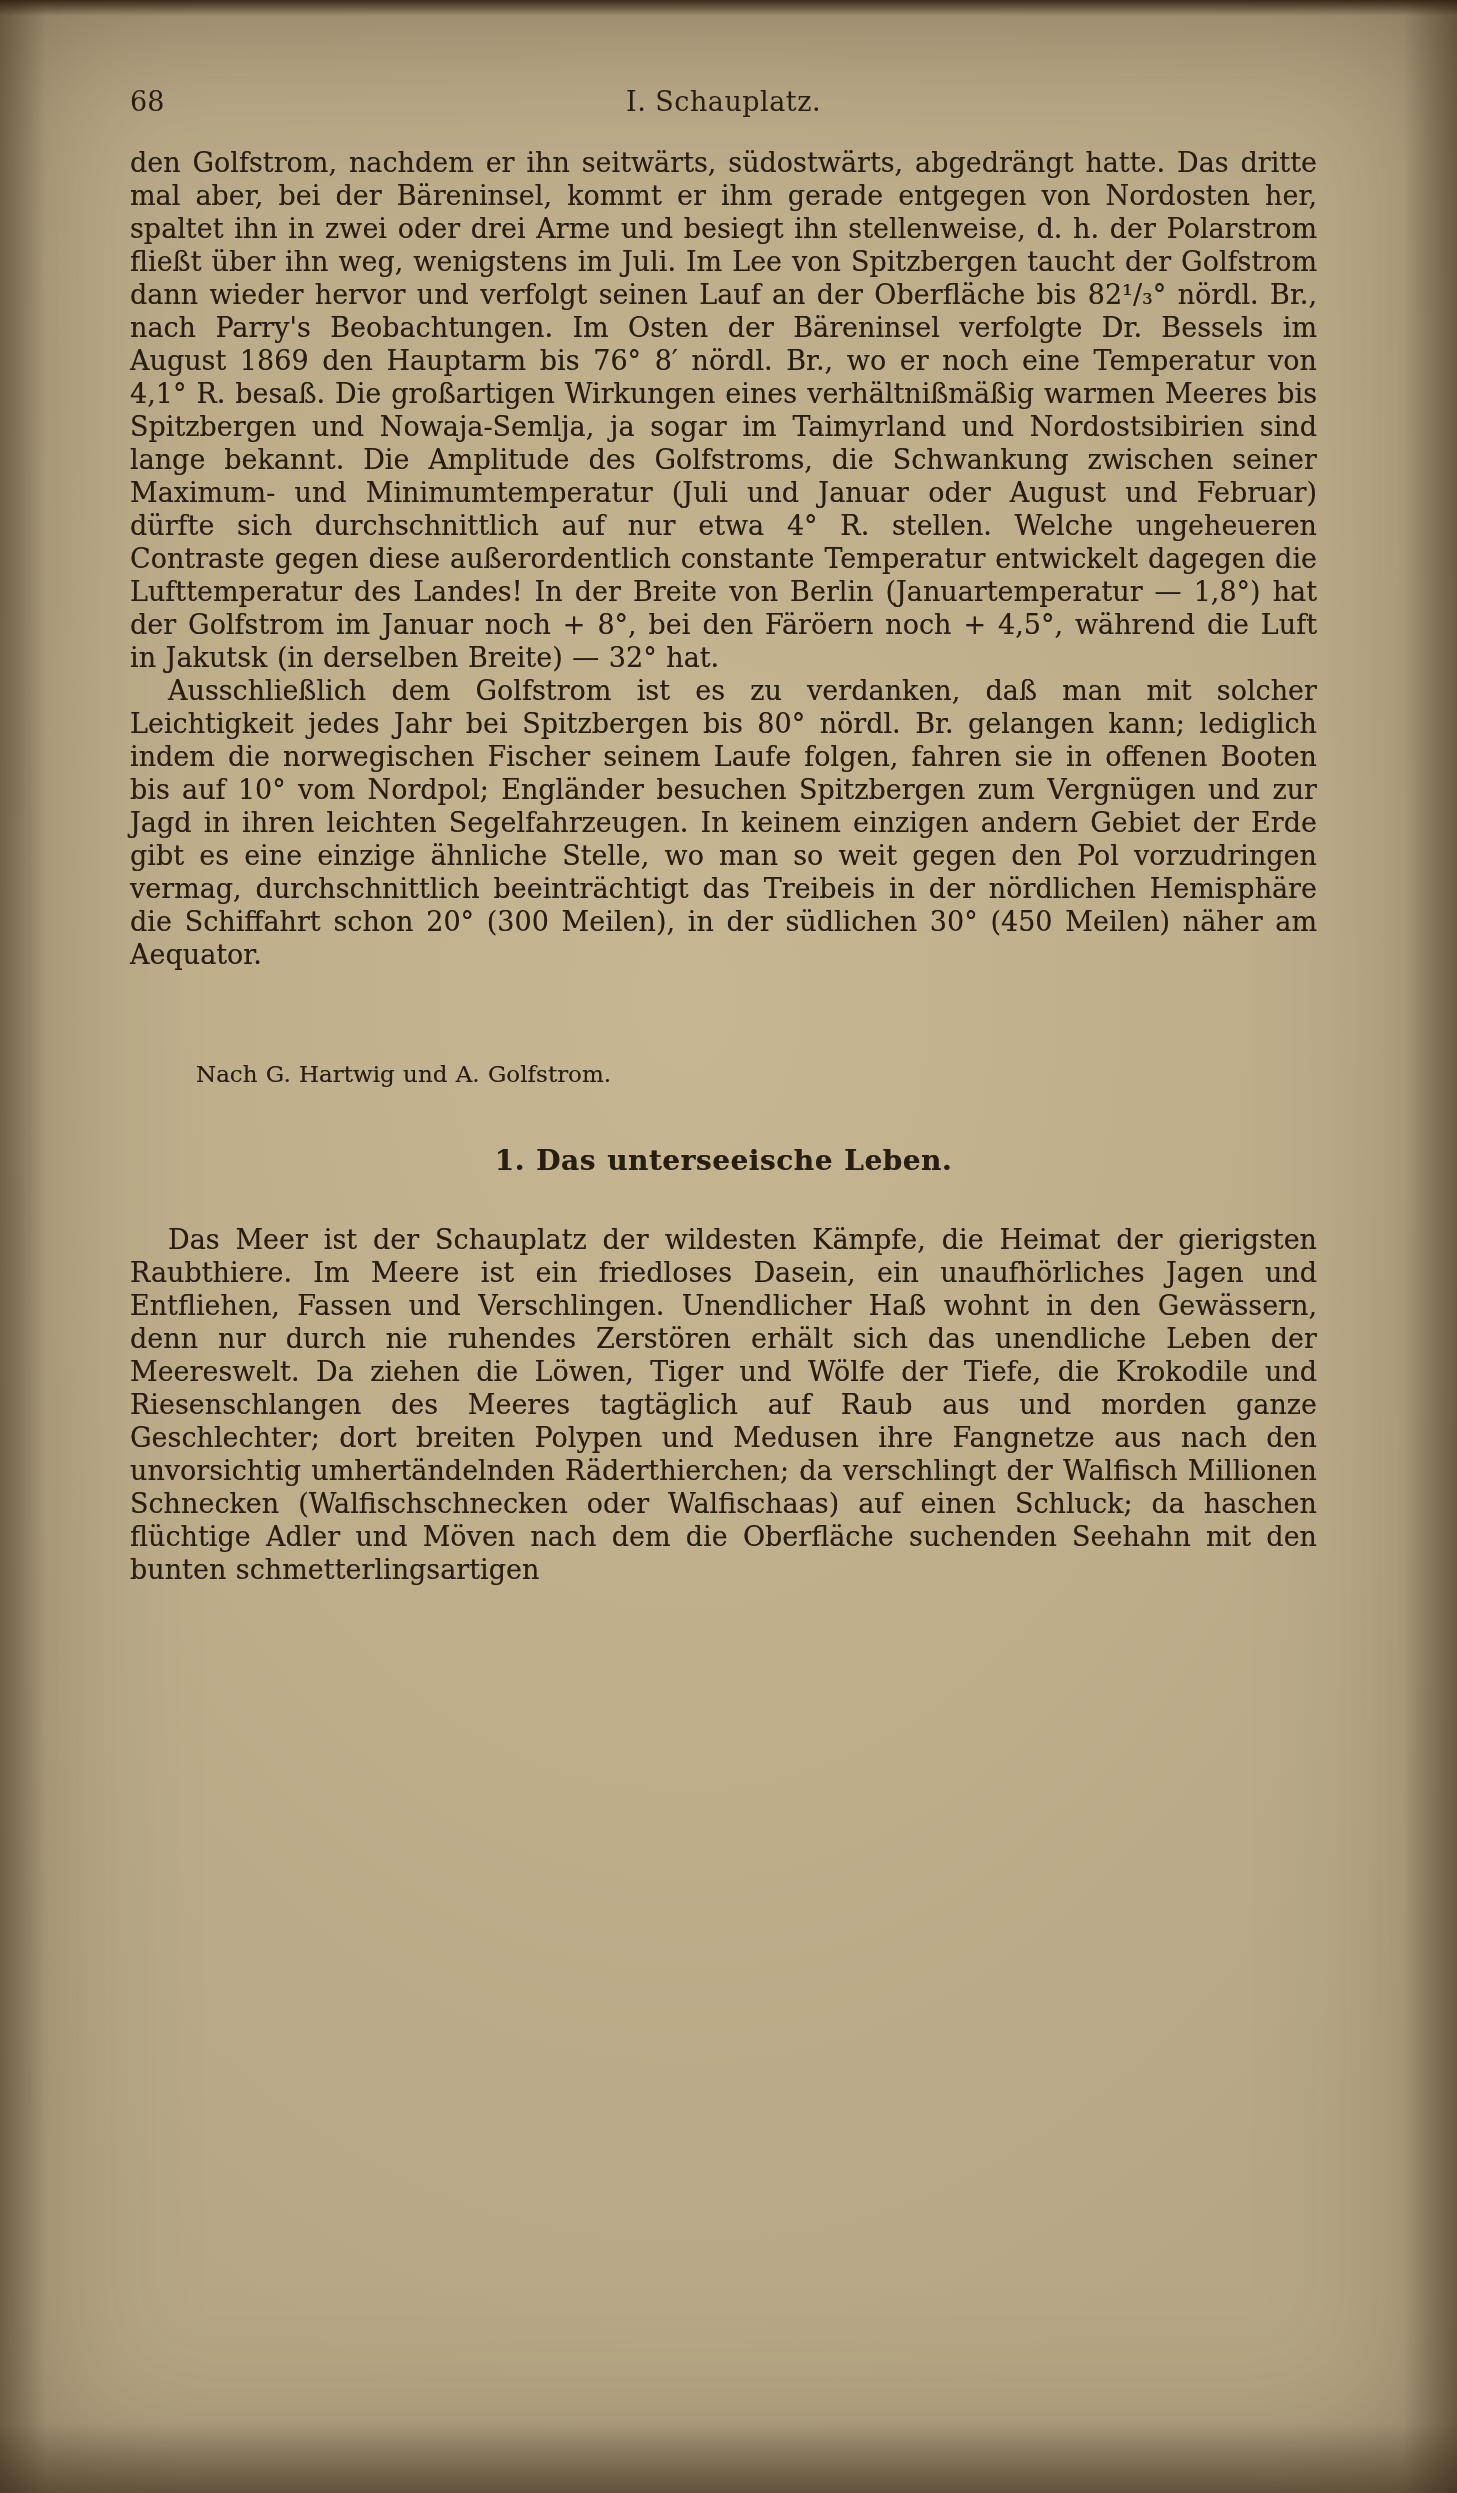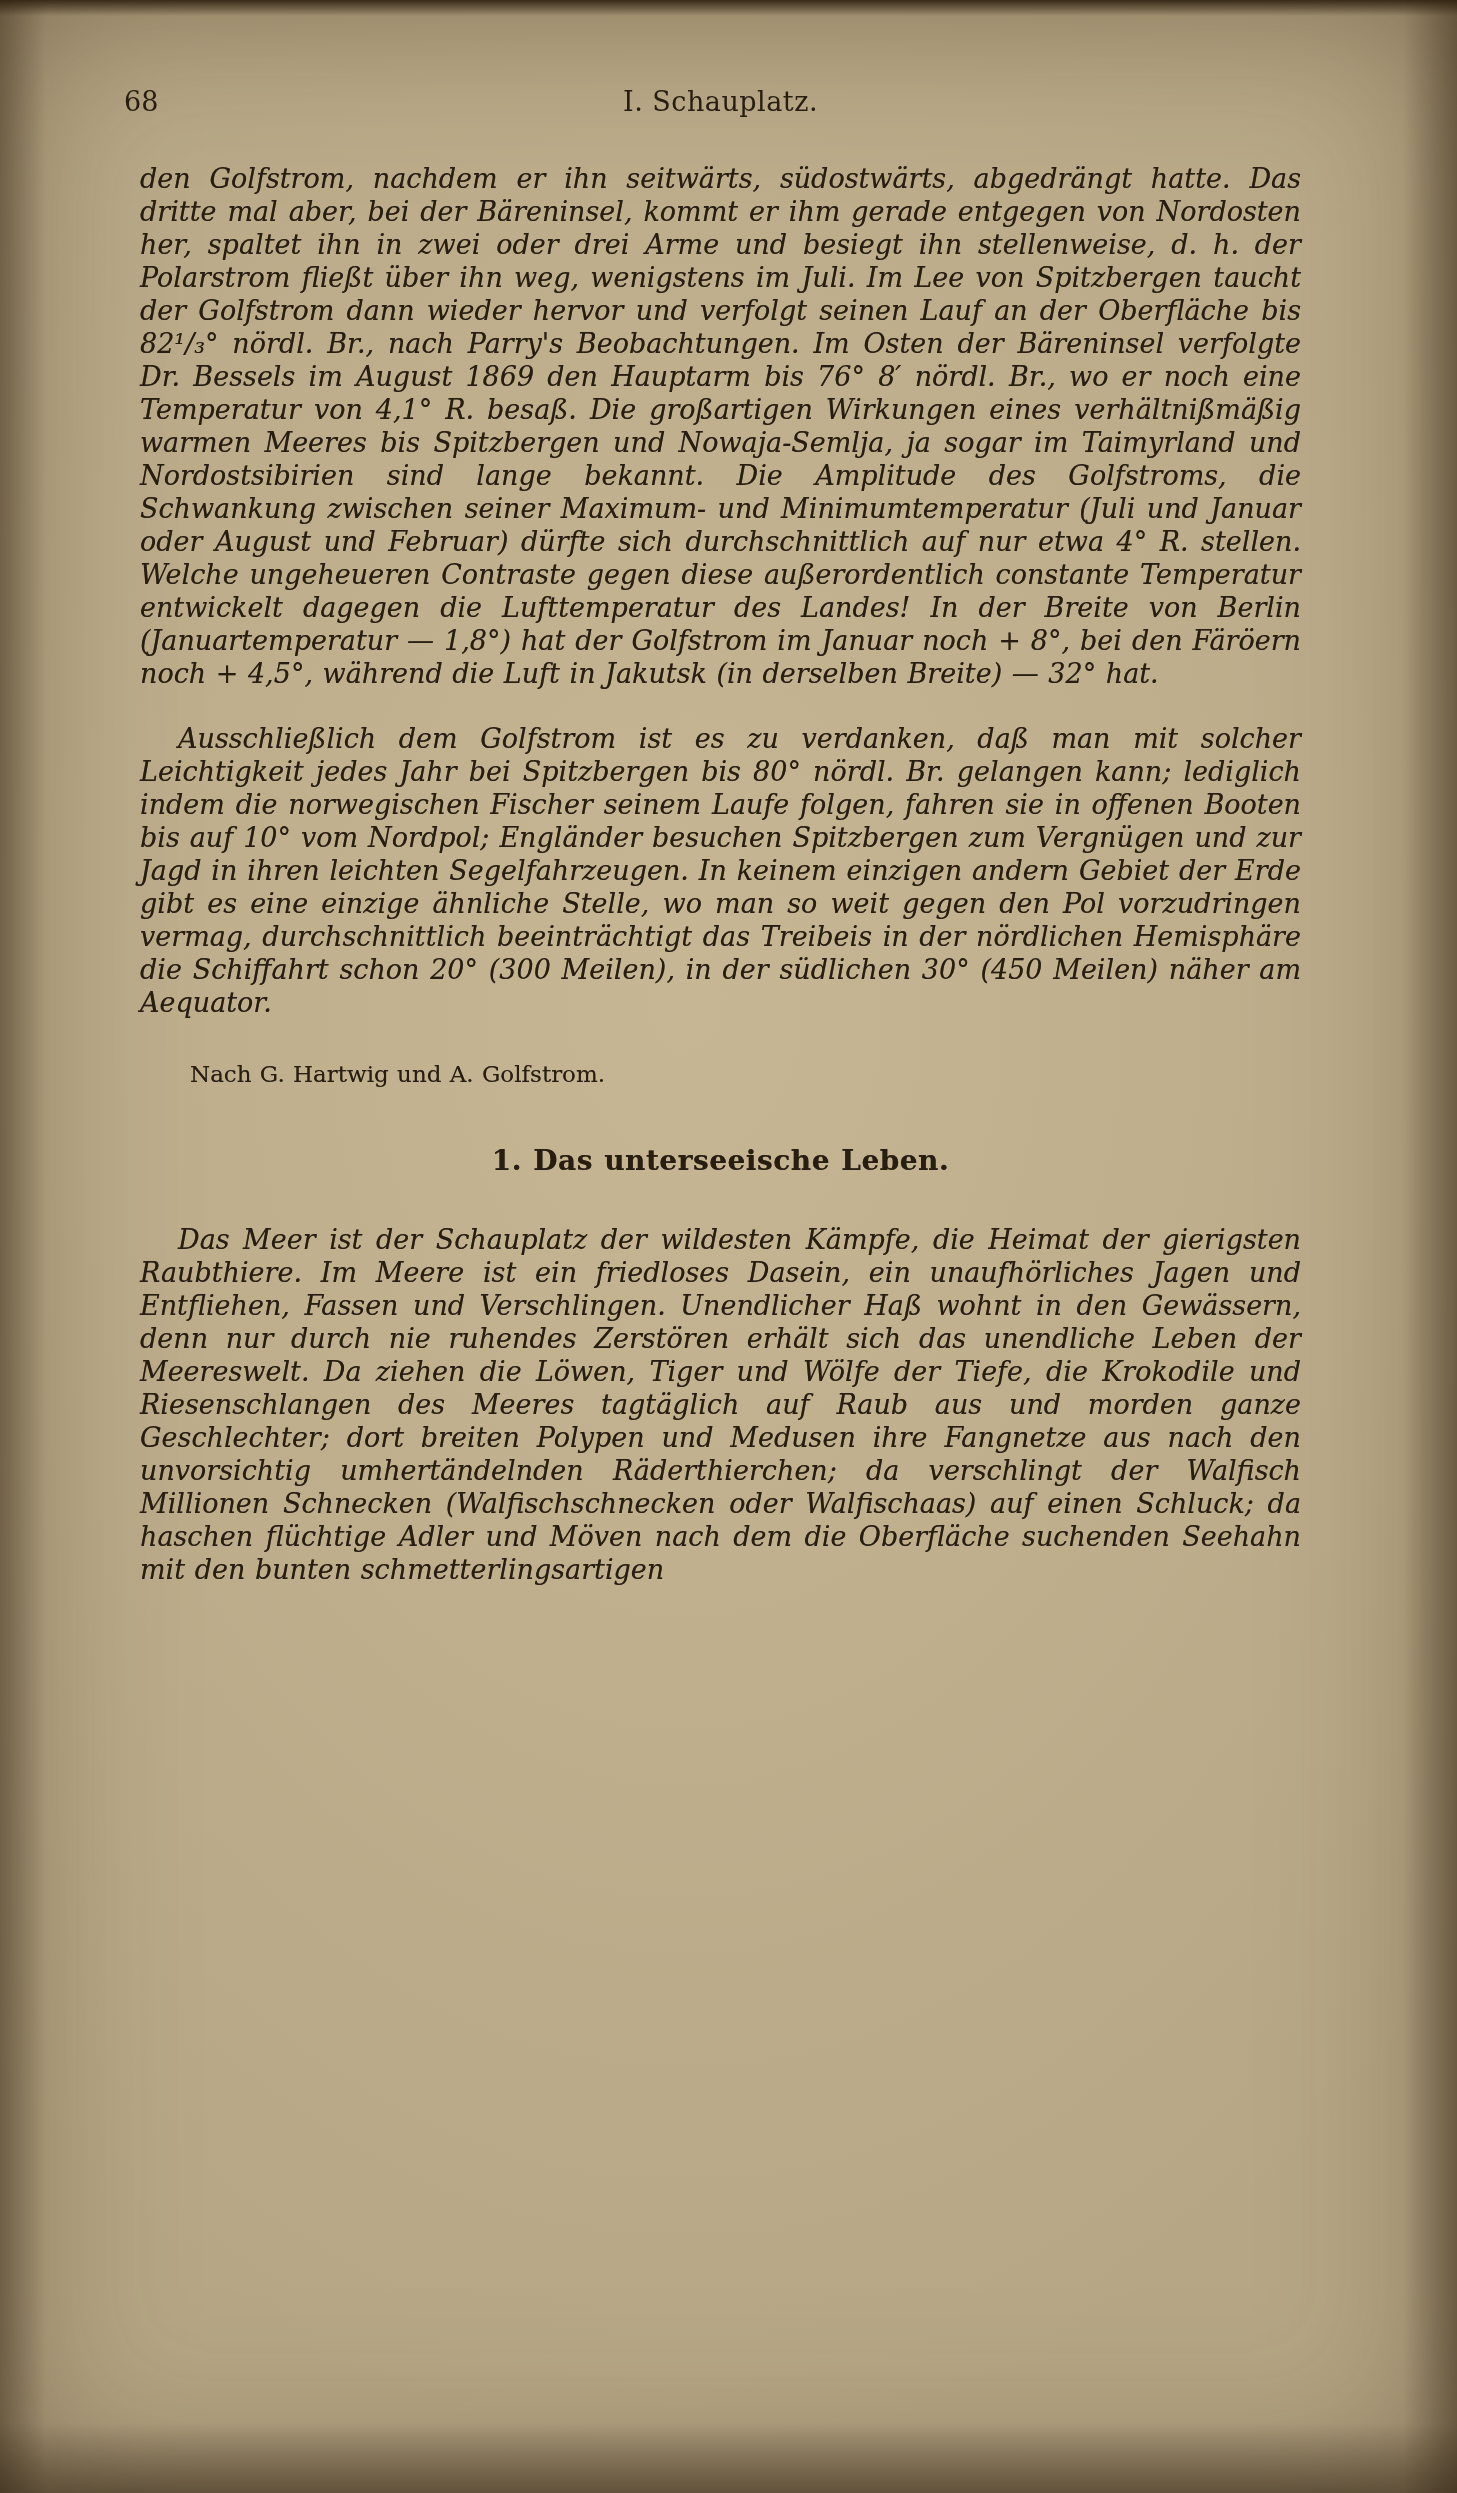--- a/index.html
+++ b/index.html
@@ -20,20 +20,21 @@
     inset: 0;
     color: #271d11;
     background:
       linear-gradient(180deg, rgba(38,26,12,0.88) 0px, rgba(38,26,12,0.0) 16px),
       linear-gradient(0deg,   rgba(38,26,12,0.50) 0px, rgba(38,26,12,0.0) 70px),
       linear-gradient(90deg,  rgba(38,26,12,0.38) 0px, rgba(38,26,12,0.0) 46px),
       linear-gradient(270deg, rgba(38,26,12,0.42) 0px, rgba(38,26,12,0.0) 54px),
       radial-gradient(ellipse 115% 95% at 47% 40%, rgba(236,220,180,0.30) 0%, rgba(236,220,180,0.0) 62%),
       #b6a685;
     box-shadow: inset 0 0 170px rgba(62,44,22,0.50);
+    padding-left: 6px;
   }
   .page-header {
     position: relative;
     height: 36px;
     margin: 86px 140px 24px 124px;
     font-size: 27px;
   }
   .page-number {
     position: absolute;
     left: 0;
@@ -52,23 +53,22 @@
     line-height: 33px;
     text-align: justify;
     word-spacing: 1px;
   }
   .passage-top {
     min-height: 942px;
     display: flex;
     flex-direction: column;
   }
   .para {
-    margin: 16px;
+    margin: 0;
     text-shadow: 0 0 0.5px rgba(39,29,17,0.55);
-    font-style: italic;
   }
   .para.indent {
     text-indent: 38px;
   }
   .attribution {
     margin: 14px 0 0 66px;
     font-size: 23px;
     line-height: 28px;
     text-align: left;
     margin-top: auto;

